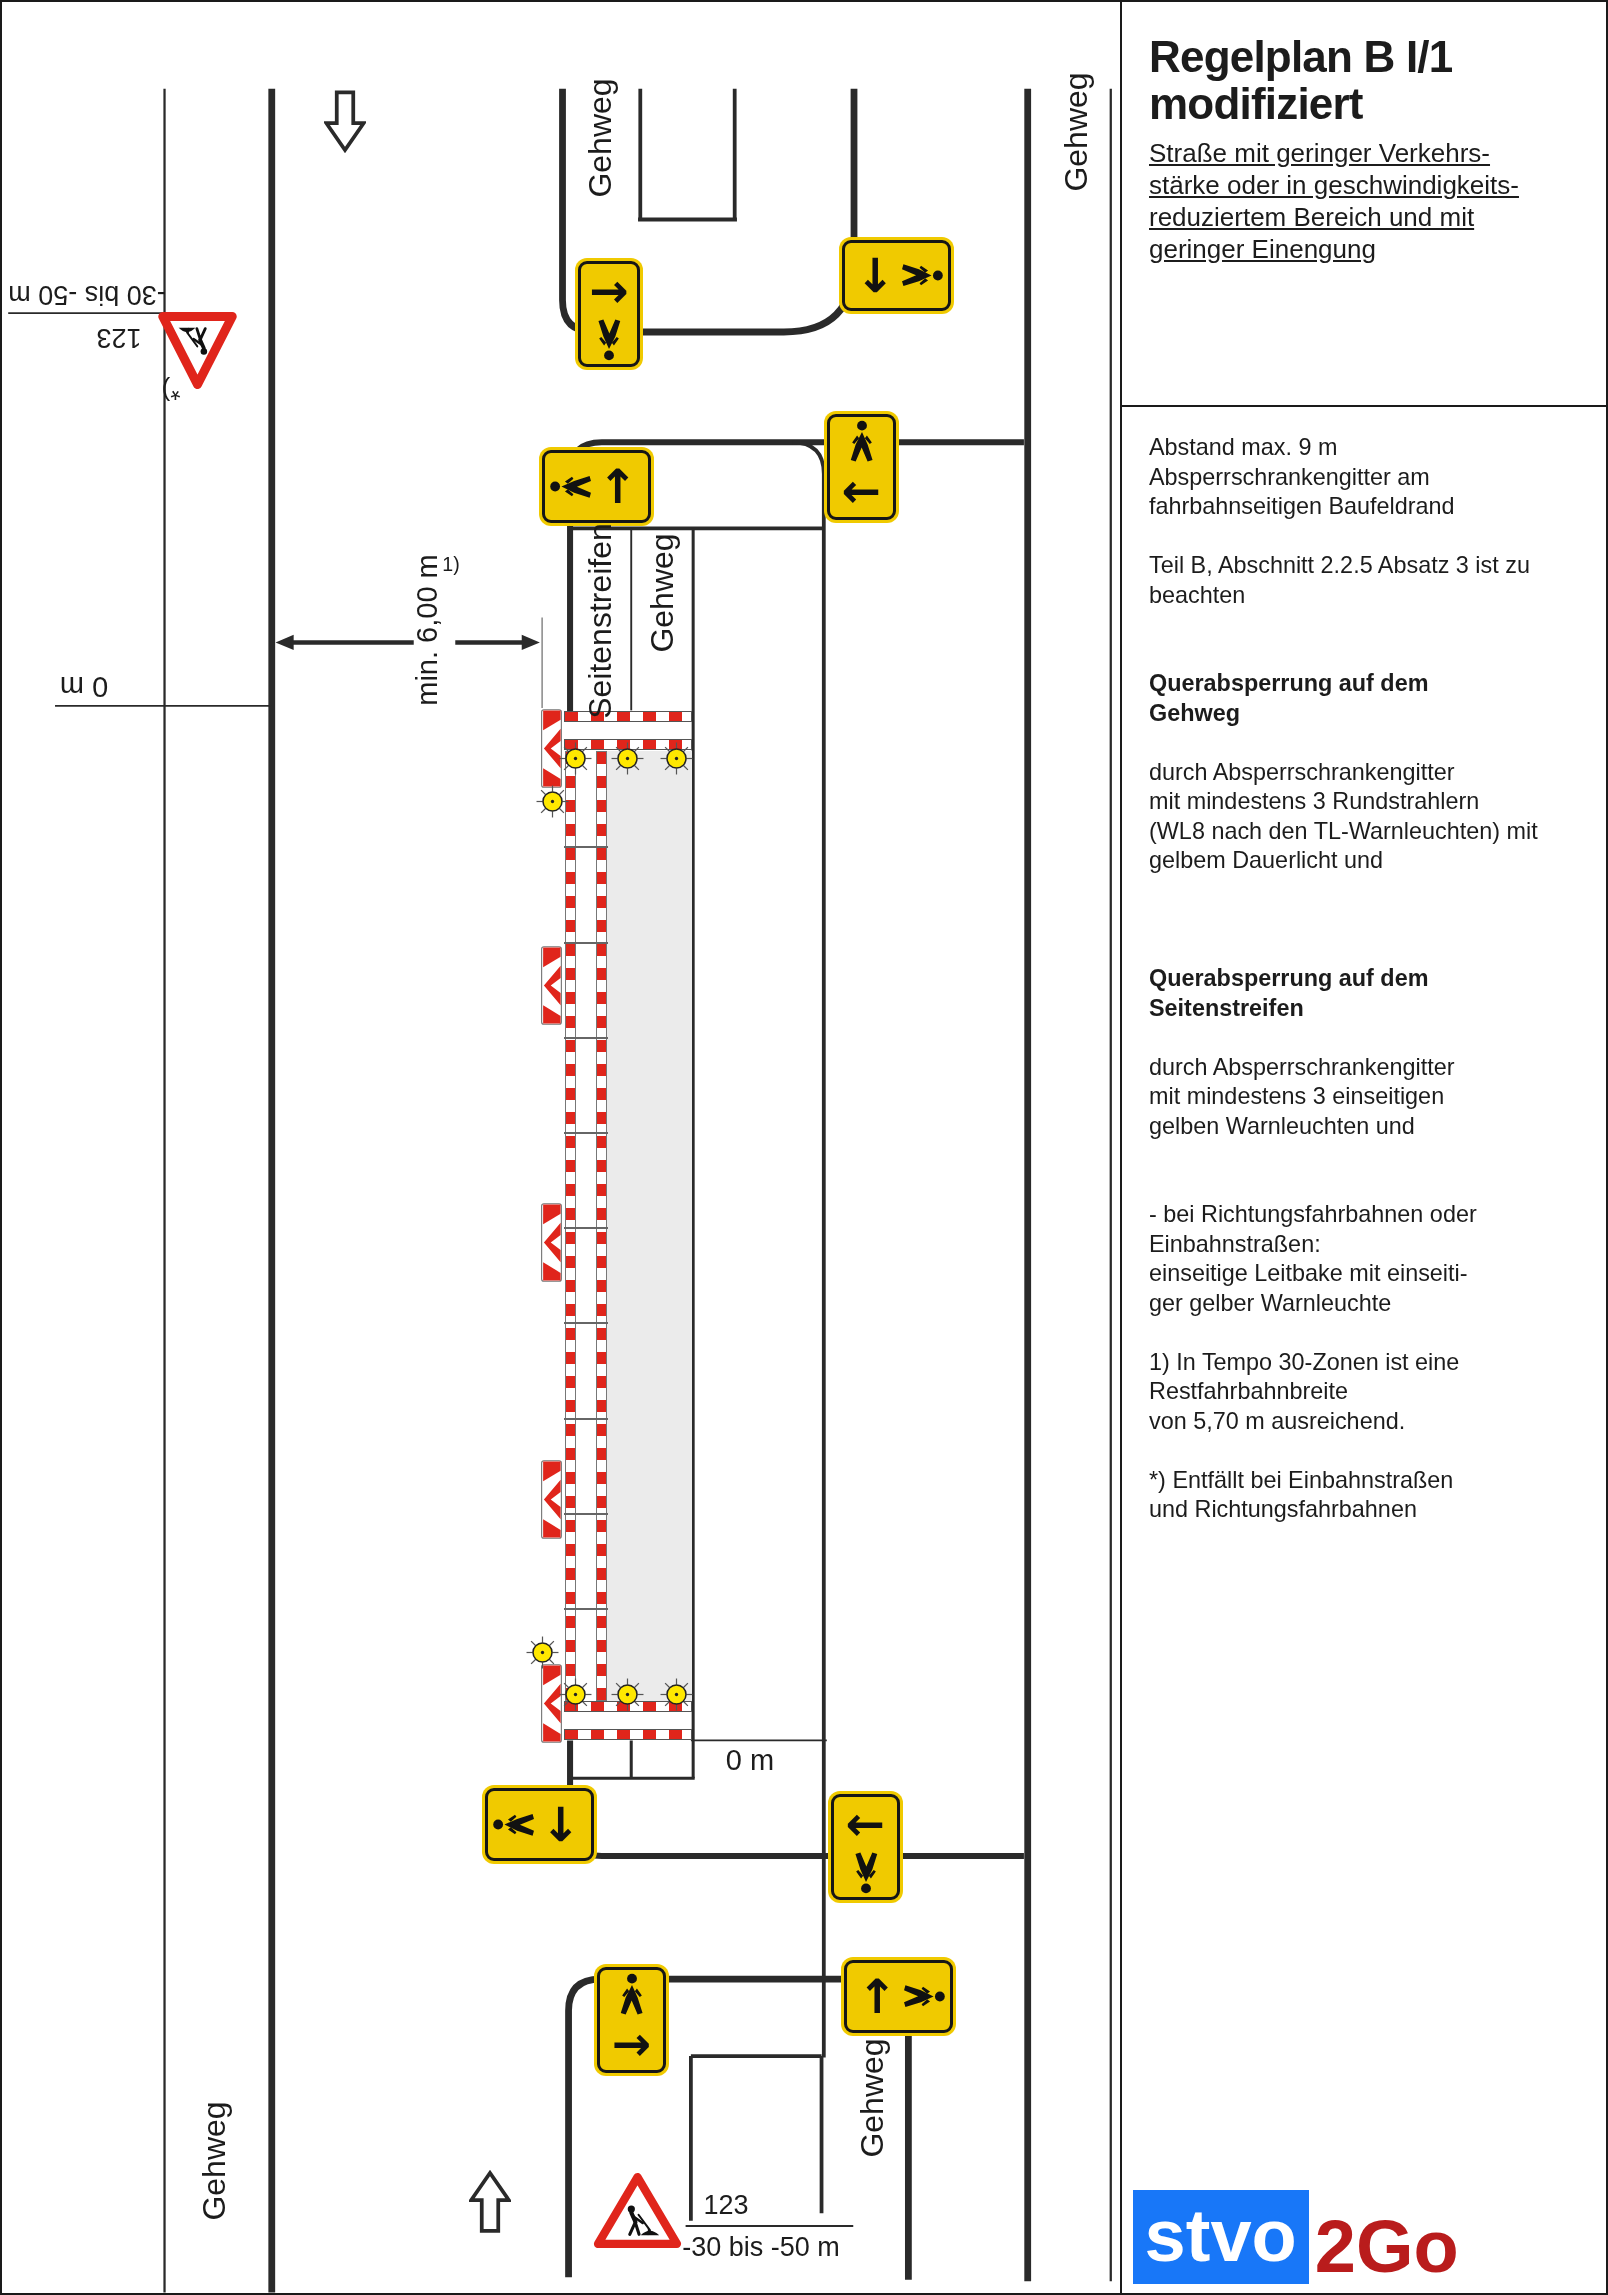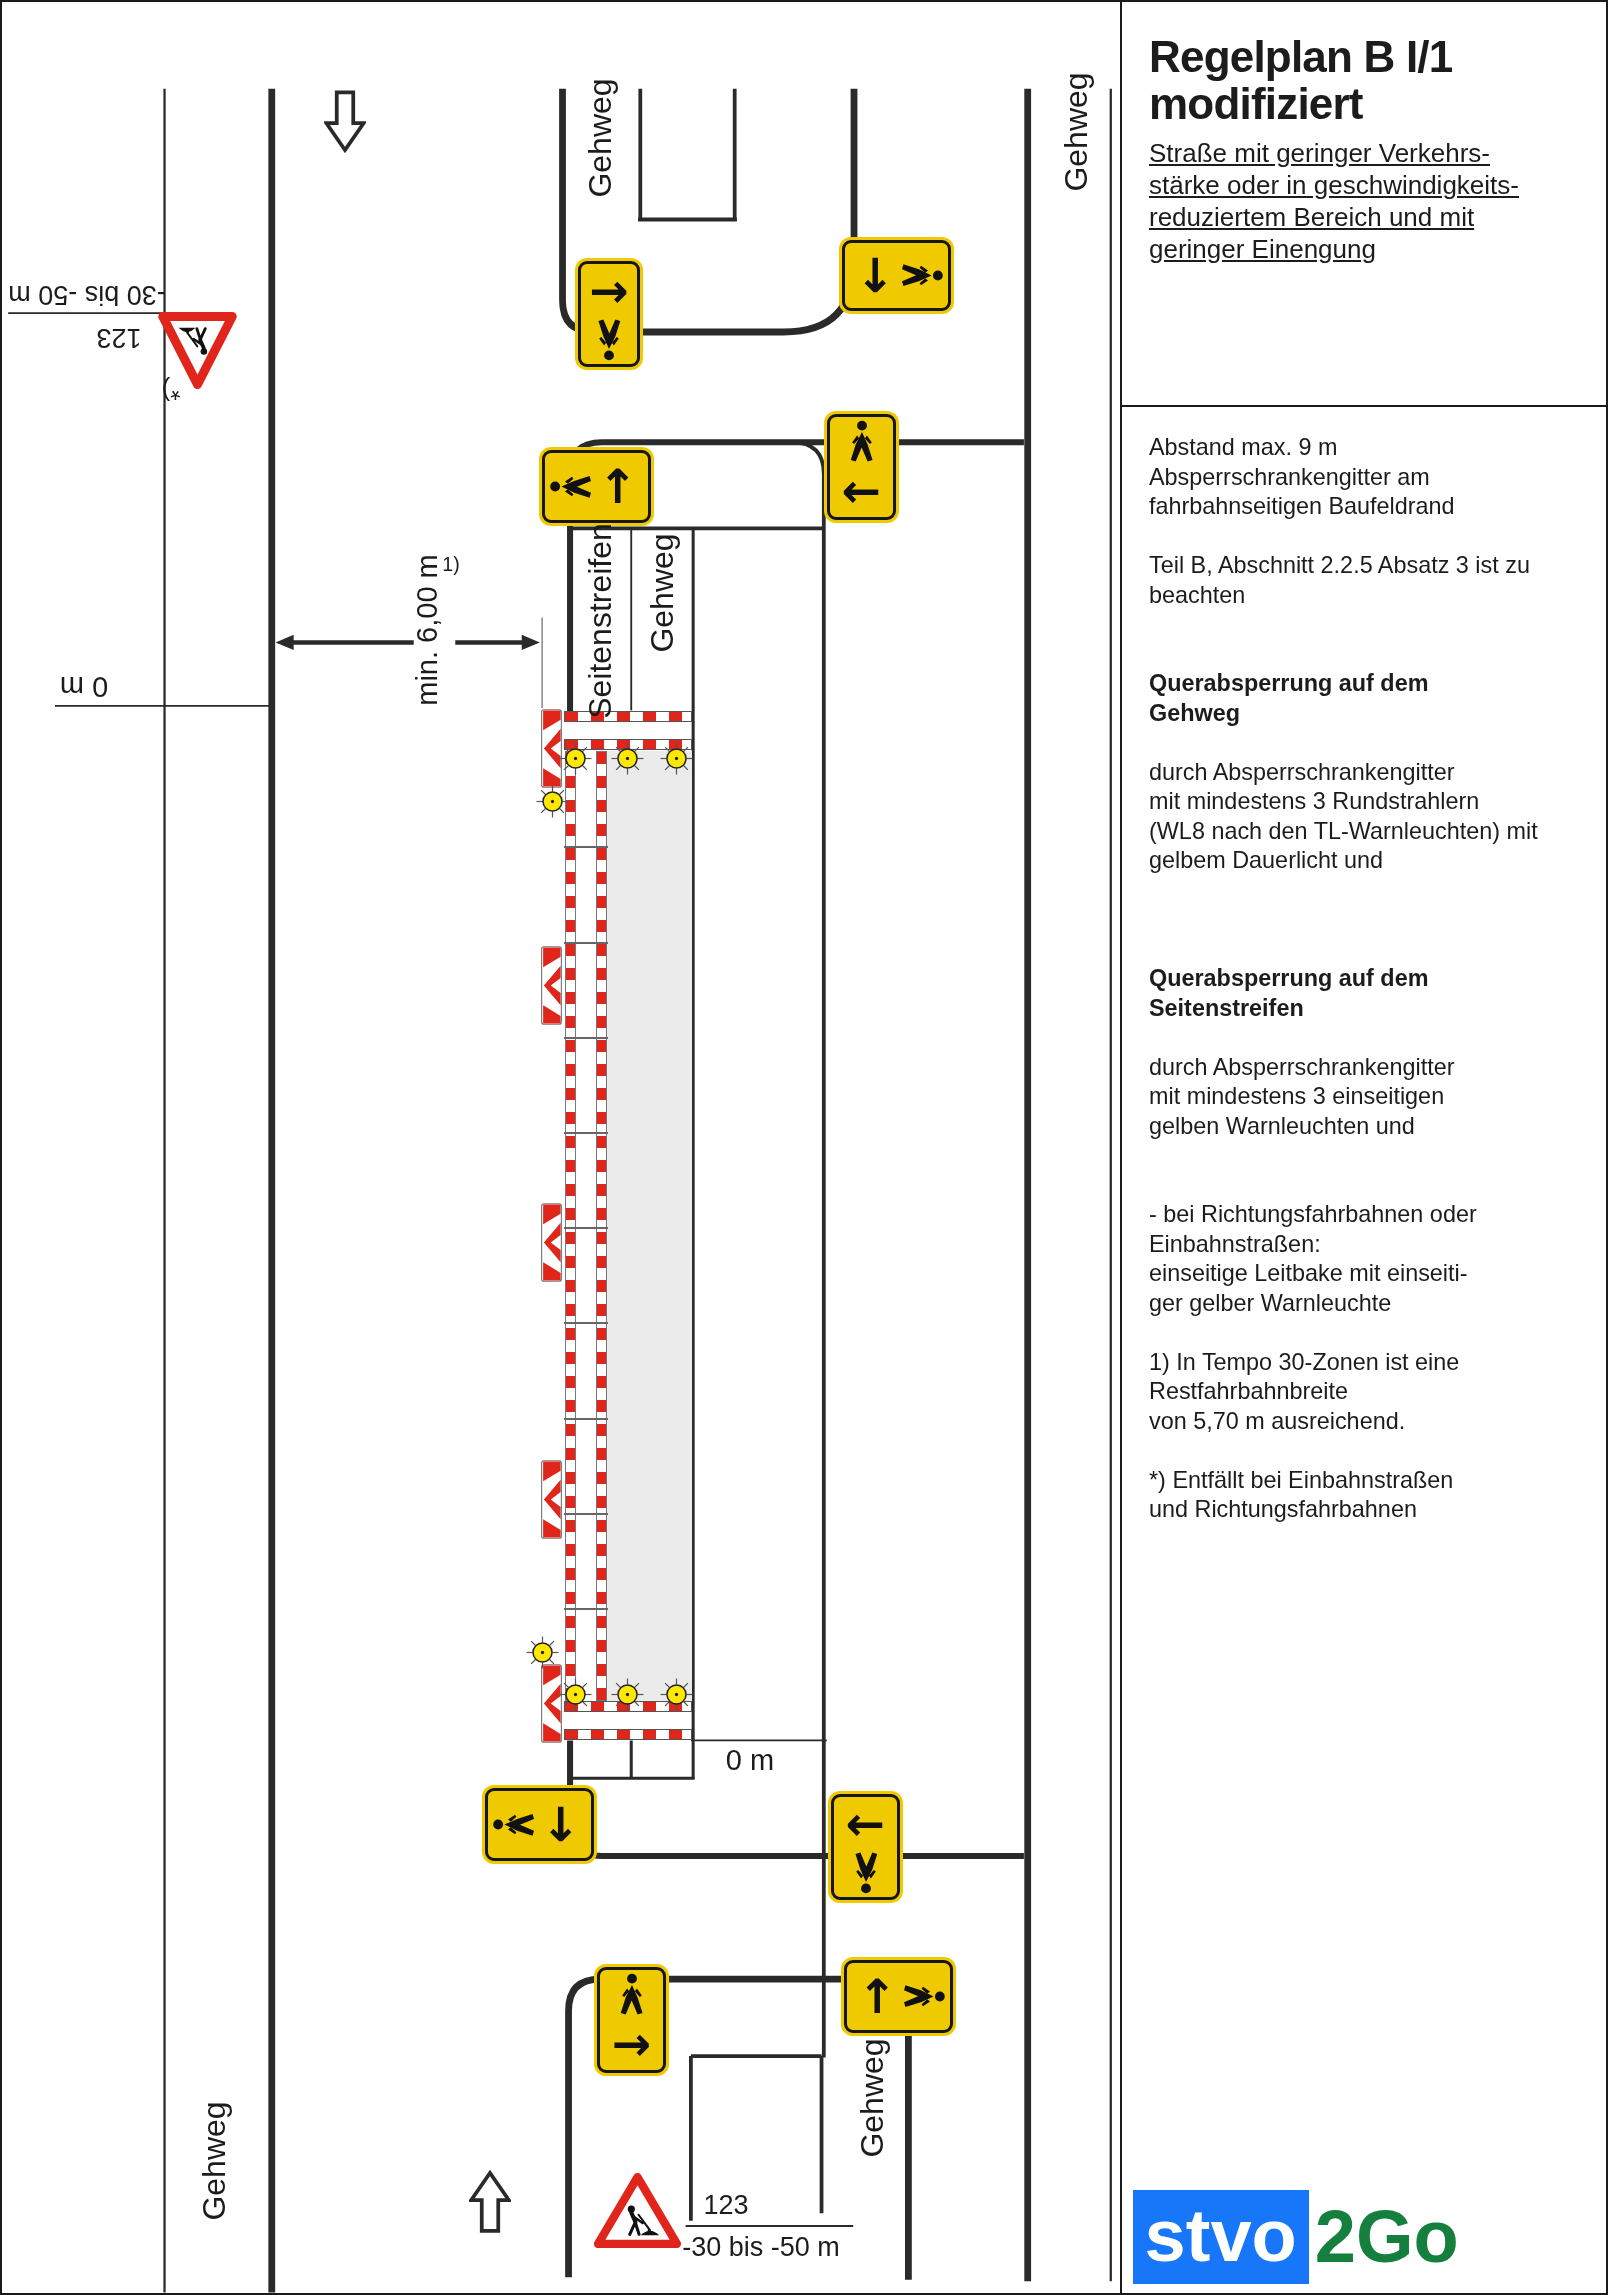--- a/index.html
+++ b/index.html
@@ -34,24 +34,24 @@
   
   .panel{position:absolute;left:1118px;top:0;width:488px;height:2291px;background:#fff;
          border-left:2.3px solid #1a1a1a;box-sizing:border-box;}
   .panel-head{box-sizing:border-box;height:405px;padding:32px 26px 0 27px;
               border-bottom:2.3px solid #1a1a1a;}
   .ptitle{font-size:44px;font-weight:700;line-height:1.06;margin:0;white-space:pre-line;letter-spacing:-0.8px;}
   .psub{font-size:26px;line-height:1.23;margin-top:10.6px;white-space:pre-line;text-decoration:underline;}
   .panel-body{padding:26px 23px 0 27px;font-size:23.4px;line-height:29.5px;}
   .block{margin-bottom:29.5px;white-space:pre-line;}
   .bhead{font-weight:700;white-space:pre-line;}
-  .logo{position:absolute;left:10.6px;bottom:9px;display:flex;align-items:center;
+  .logo{position:absolute;left:10.6px;bottom:9px;display:flex;align-items:flex-end;
         font-weight:700;font-size:74px;line-height:1;}
   .logo .blue{background:#1877F8;color:#fff;padding:9px 12px 10.6px 12px;}
-  .logo .dark{color:#15803d;padding-left:6px;}
+  .logo .dark{color:#b91c1c;padding-left:6px;}
 </style>
 </head>
 <body>
 
 <div class="canvas">
 
   <svg width="0" height="0" style="position:absolute">
     <defs>
       <symbol id="ped" viewBox="0 0 44 64">
         <circle cx="22" cy="8" r="7" fill="#111"></circle>

